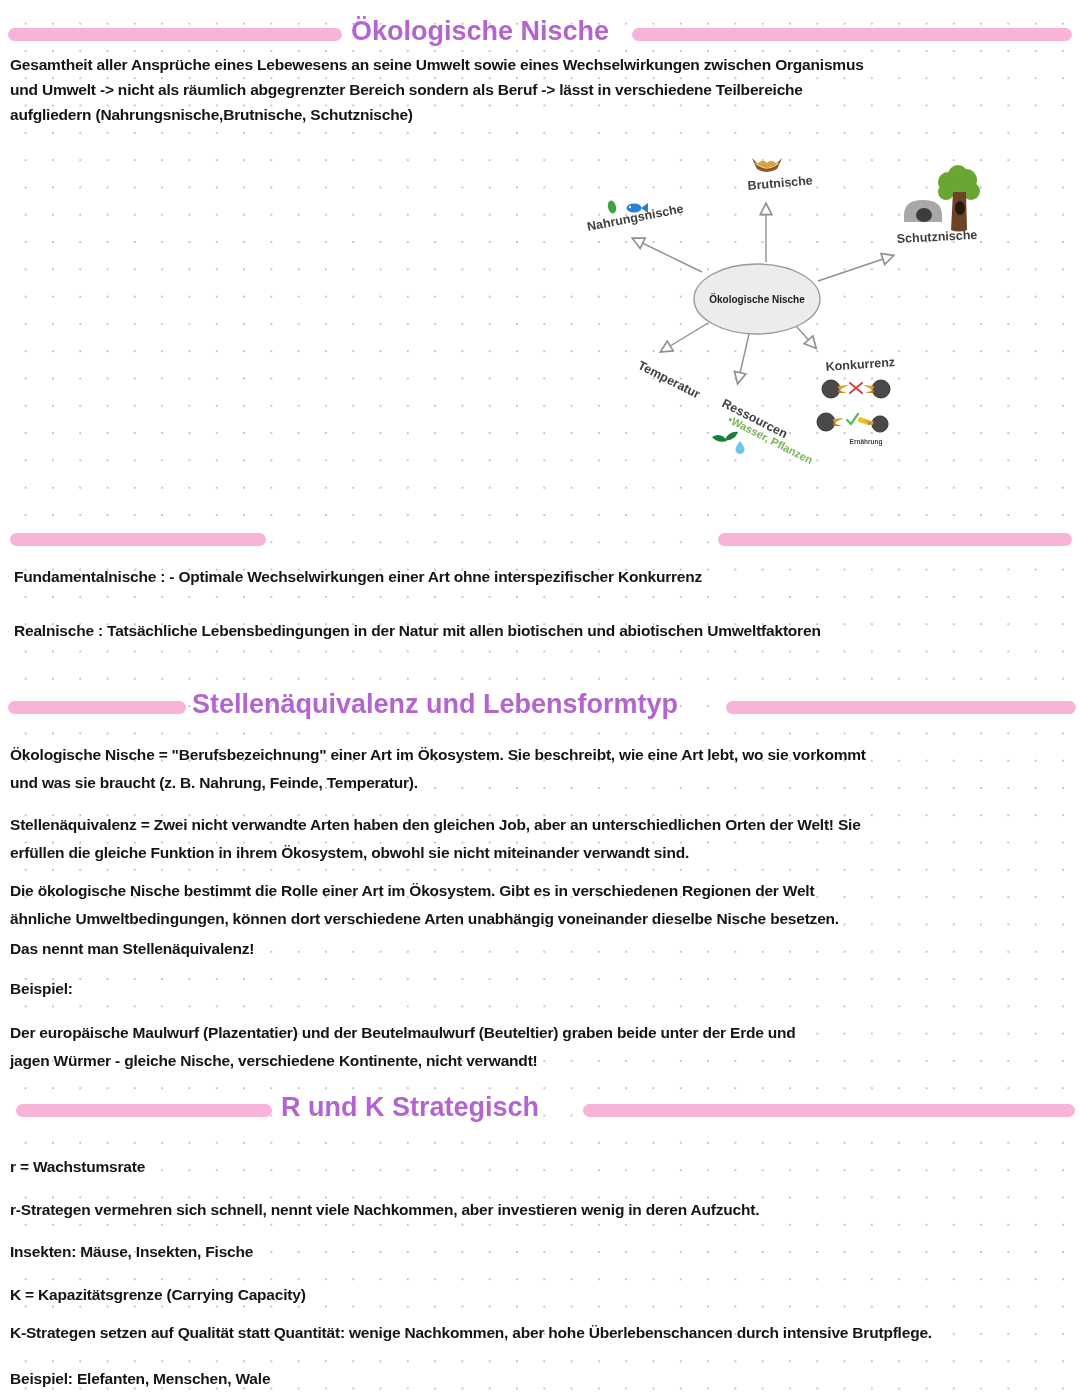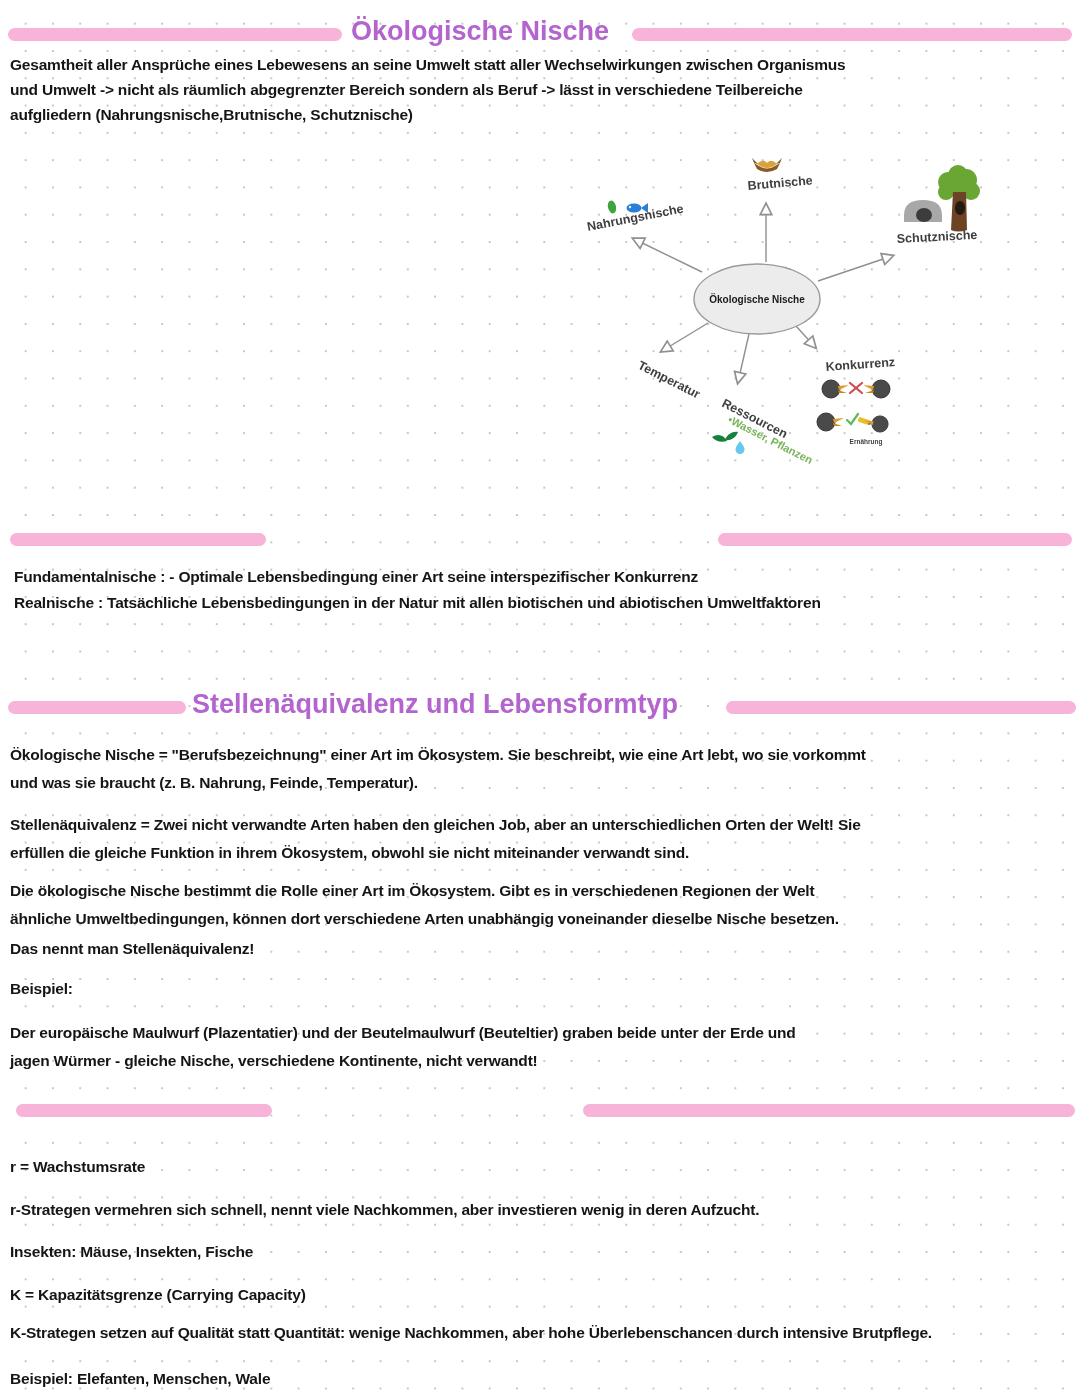--- a/index.html
+++ b/index.html
@@ -32,21 +32,21 @@
 <body>
 
 <div class="dots"></div>
 
 <div class="hrow" style="top:16px">
   <span class="bar" style="left:8px;width:334px"></span>
   <span class="htext" style="left:351px">Ökologische Nische</span>
   <span class="bar" style="left:632px;width:440px"></span>
 </div>
 
-<div class="line" style="top:56px">Gesamtheit aller Ansprüche eines Lebewesens an seine Umwelt statt aller Wechselwirkungen zwischen Organismus</div>
+<div class="line" style="top:56px">Gesamtheit aller Ansprüche eines Lebewesens an seine Umwelt sowie eines Wechselwirkungen zwischen Organismus</div>
 <div class="line" style="top:81px">und Umwelt -&gt; nicht als räumlich abgegrenzter Bereich sondern als Beruf -&gt; lässt in verschiedene Teilbereiche</div>
 <div class="line" style="top:106px">aufgliedern (Nahrungsnische,Brutnische, Schutznische)</div>
 
 <svg style="position:absolute;left:0;top:140px" width="1080" height="340" viewBox="0 140 1080 340">
   <defs>
     <marker id="arrow" viewBox="0 0 12 12" refX="9" refY="6" markerWidth="11" markerHeight="11" orient="auto">
       <path d="M1.5,1.5 L10.5,6 L1.5,10.5 Z" fill="#ffffff" stroke="#8f8f8f" stroke-width="1.3"></path>
     </marker>
   </defs>
 
@@ -142,22 +142,22 @@
     <path d="M7,-3 L18,-4 L8,1 Z" fill="#e09b26"></path>
   </g>
   <text class="dtiny" x="866" y="444" text-anchor="middle">Ernährung</text>
 </svg>
 
 <div class="hrow" style="top:521px">
   <span class="bar" style="left:10px;width:256px"></span>
   <span class="bar" style="left:718px;width:354px"></span>
 </div>
 
-<div class="line" style="top:568px;left:14px">Fundamentalnische : - Optimale Lebensbedingung einer Art seine interspezifischer Konkurrenz</div>
-<div class="line" style="top:594px;left:14px">Realnische : Tatsächliche Lebensbedingungen in der Natur mit allen biotischen und abiotischen Umweltfaktoren</div>
+<div class="line" style="top:568px;left:14px">Fundamentalnische : - Optimale Wechselwirkungen einer Art ohne interspezifischer Konkurrenz</div>
+<div class="line" style="top:622px;left:14px">Realnische : Tatsächliche Lebensbedingungen in der Natur mit allen biotischen und abiotischen Umweltfaktoren</div>
 
 <div class="hrow" style="top:689px">
   <span class="bar" style="left:8px;width:178px"></span>
   <span class="htext" style="left:192px">Stellenäquivalenz und Lebensformtyp</span>
   <span class="bar" style="left:726px;width:350px"></span>
 </div>
 
 <div class="line" style="top:746px">Ökologische Nische = "Berufsbezeichnung" einer Art im Ökosystem. Sie beschreibt, wie eine Art lebt, wo sie vorkommt</div>
 <div class="line" style="top:774px">und was sie braucht (z. B. Nahrung, Feinde, Temperatur).</div>
 
@@ -168,20 +168,21 @@
 <div class="line" style="top:910px">ähnliche Umweltbedingungen, können dort verschiedene Arten unabhängig voneinander dieselbe Nische besetzen.</div>
 <div class="line" style="top:940px">Das nennt man Stellenäquivalenz!</div>
 
 <div class="line" style="top:980px">Beispiel:</div>
 
 <div class="line" style="top:1024px">Der europäische Maulwurf  (Plazentatier) und der Beutelmaulwurf  (Beuteltier) graben beide unter der Erde und</div>
 <div class="line" style="top:1052px">jagen Würmer - gleiche Nische, verschiedene Kontinente, nicht verwandt!</div>
 
 <div class="hrow" style="top:1092px">
   <span class="bar" style="left:16px;width:256px"></span>
+  <span class="htext" style="left:281px">R und K Strategisch</span>
   <span class="bar" style="left:583px;width:492px"></span>
 </div>
 
 <div class="line" style="top:1158px">r = Wachstumsrate</div>
 <div class="line" style="top:1201px">r-Strategen vermehren sich schnell, nennt viele Nachkommen, aber investieren wenig in deren Aufzucht.</div>
 <div class="line" style="top:1243px">Insekten: Mäuse, Insekten, Fische</div>
 <div class="line" style="top:1286px">K = Kapazitätsgrenze (Carrying Capacity)</div>
 <div class="line" style="top:1324px">K-Strategen setzen auf Qualität statt Quantität: wenige Nachkommen, aber hohe Überlebenschancen durch intensive Brutpflege.</div>
 <div class="line" style="top:1370px">Beispiel: Elefanten, Menschen, Wale</div>
 

